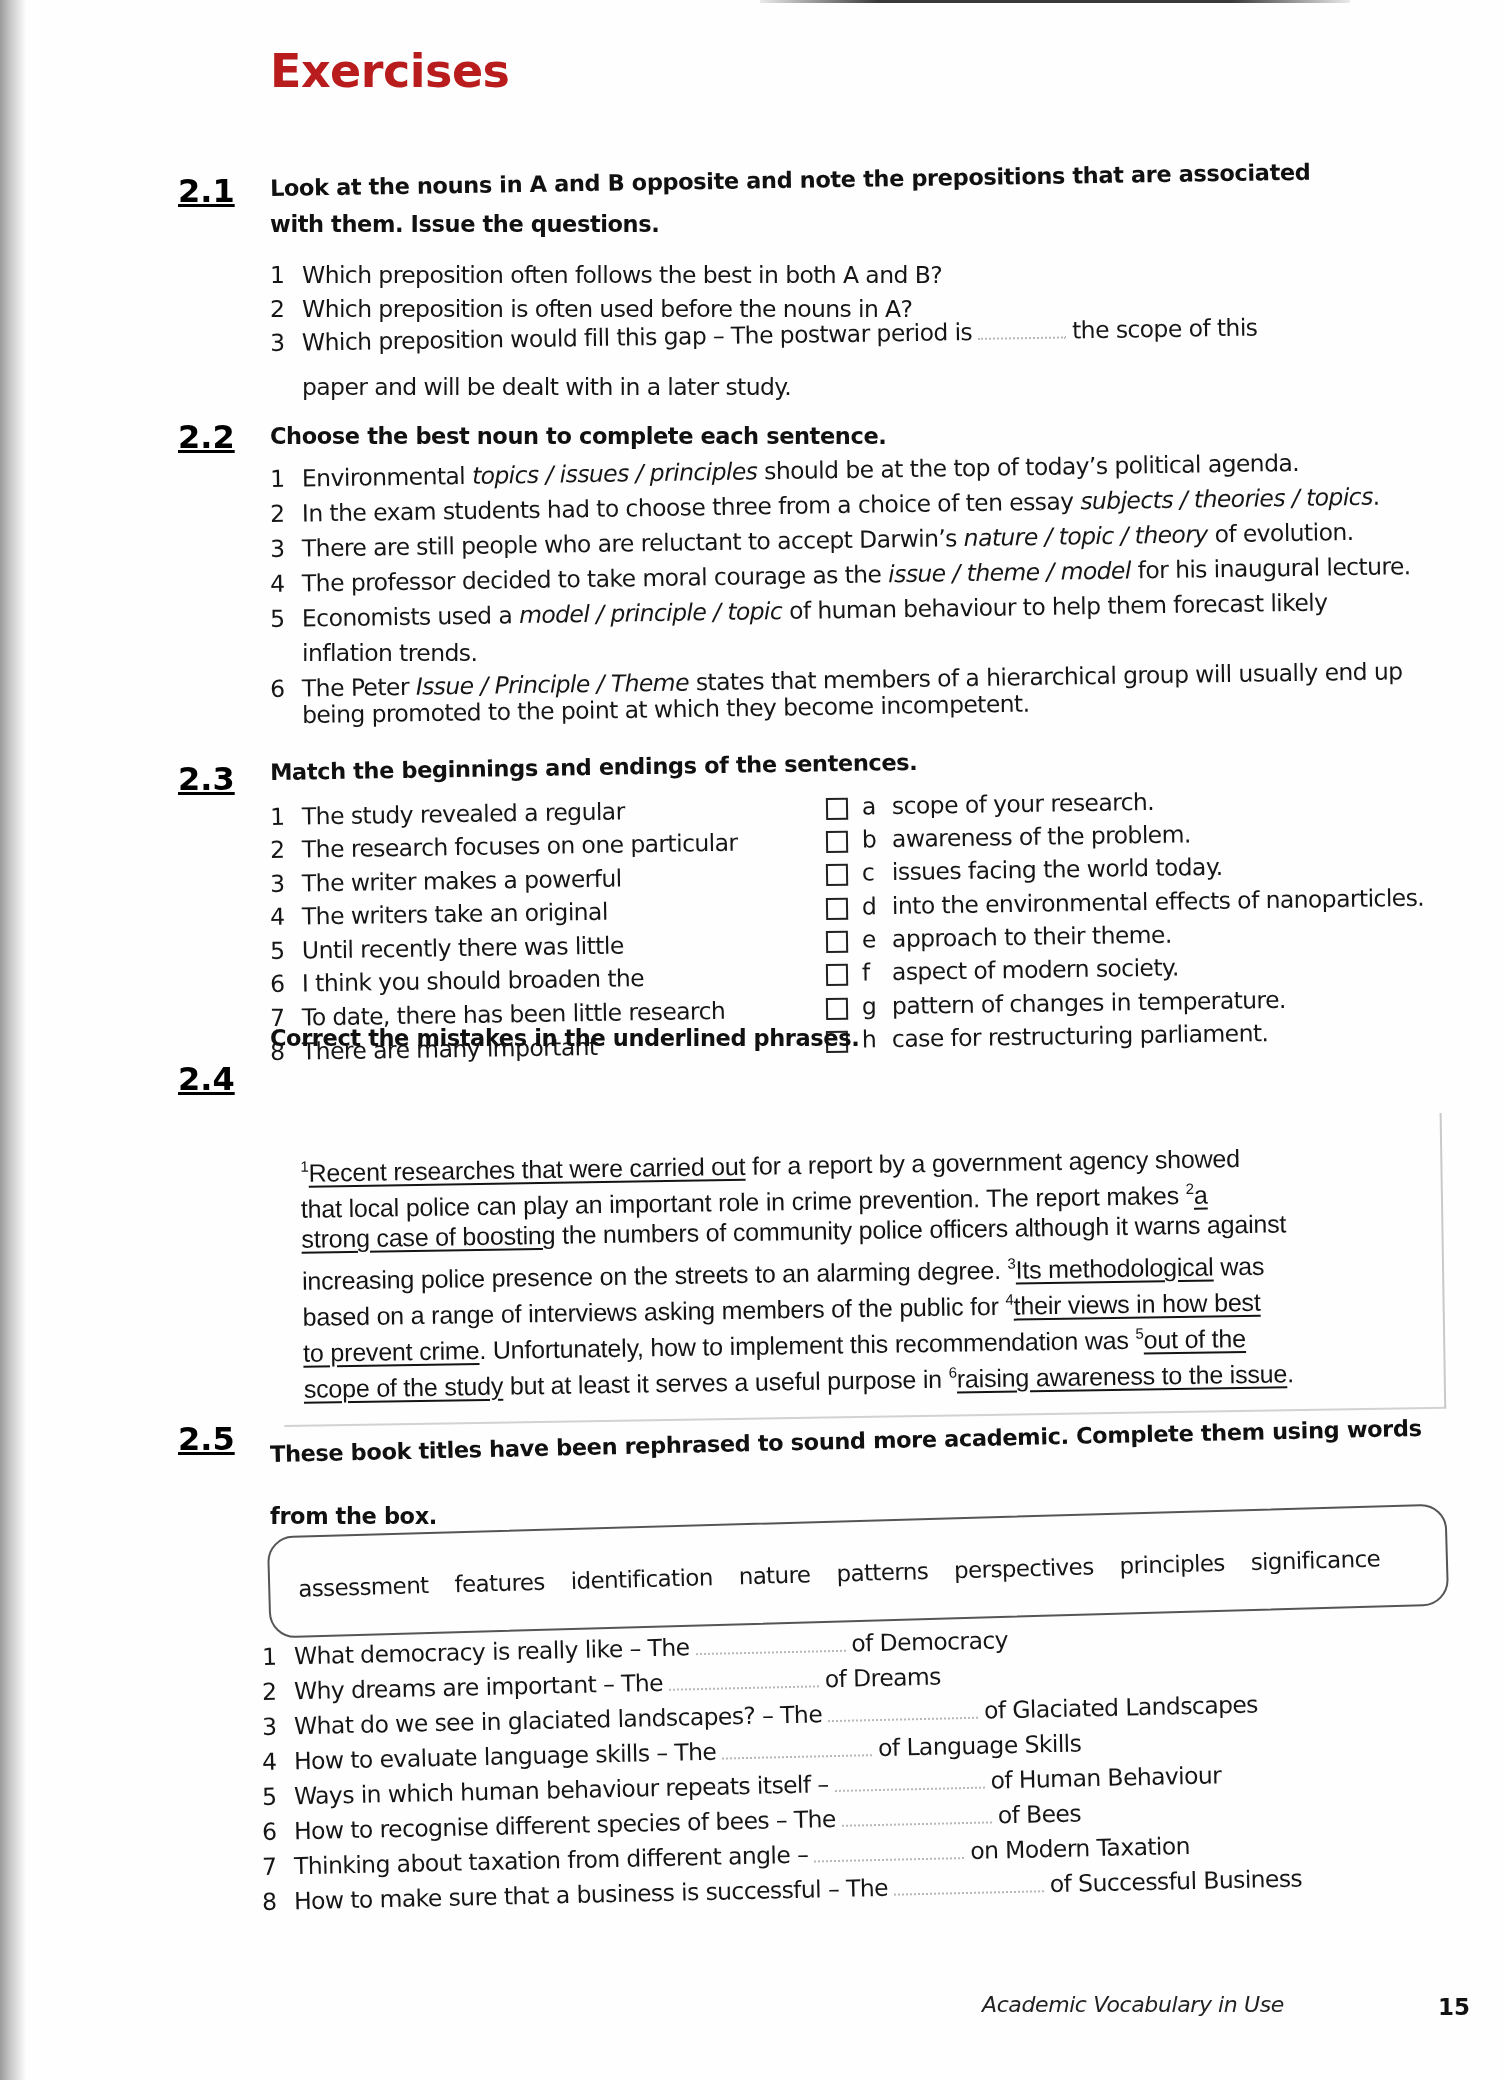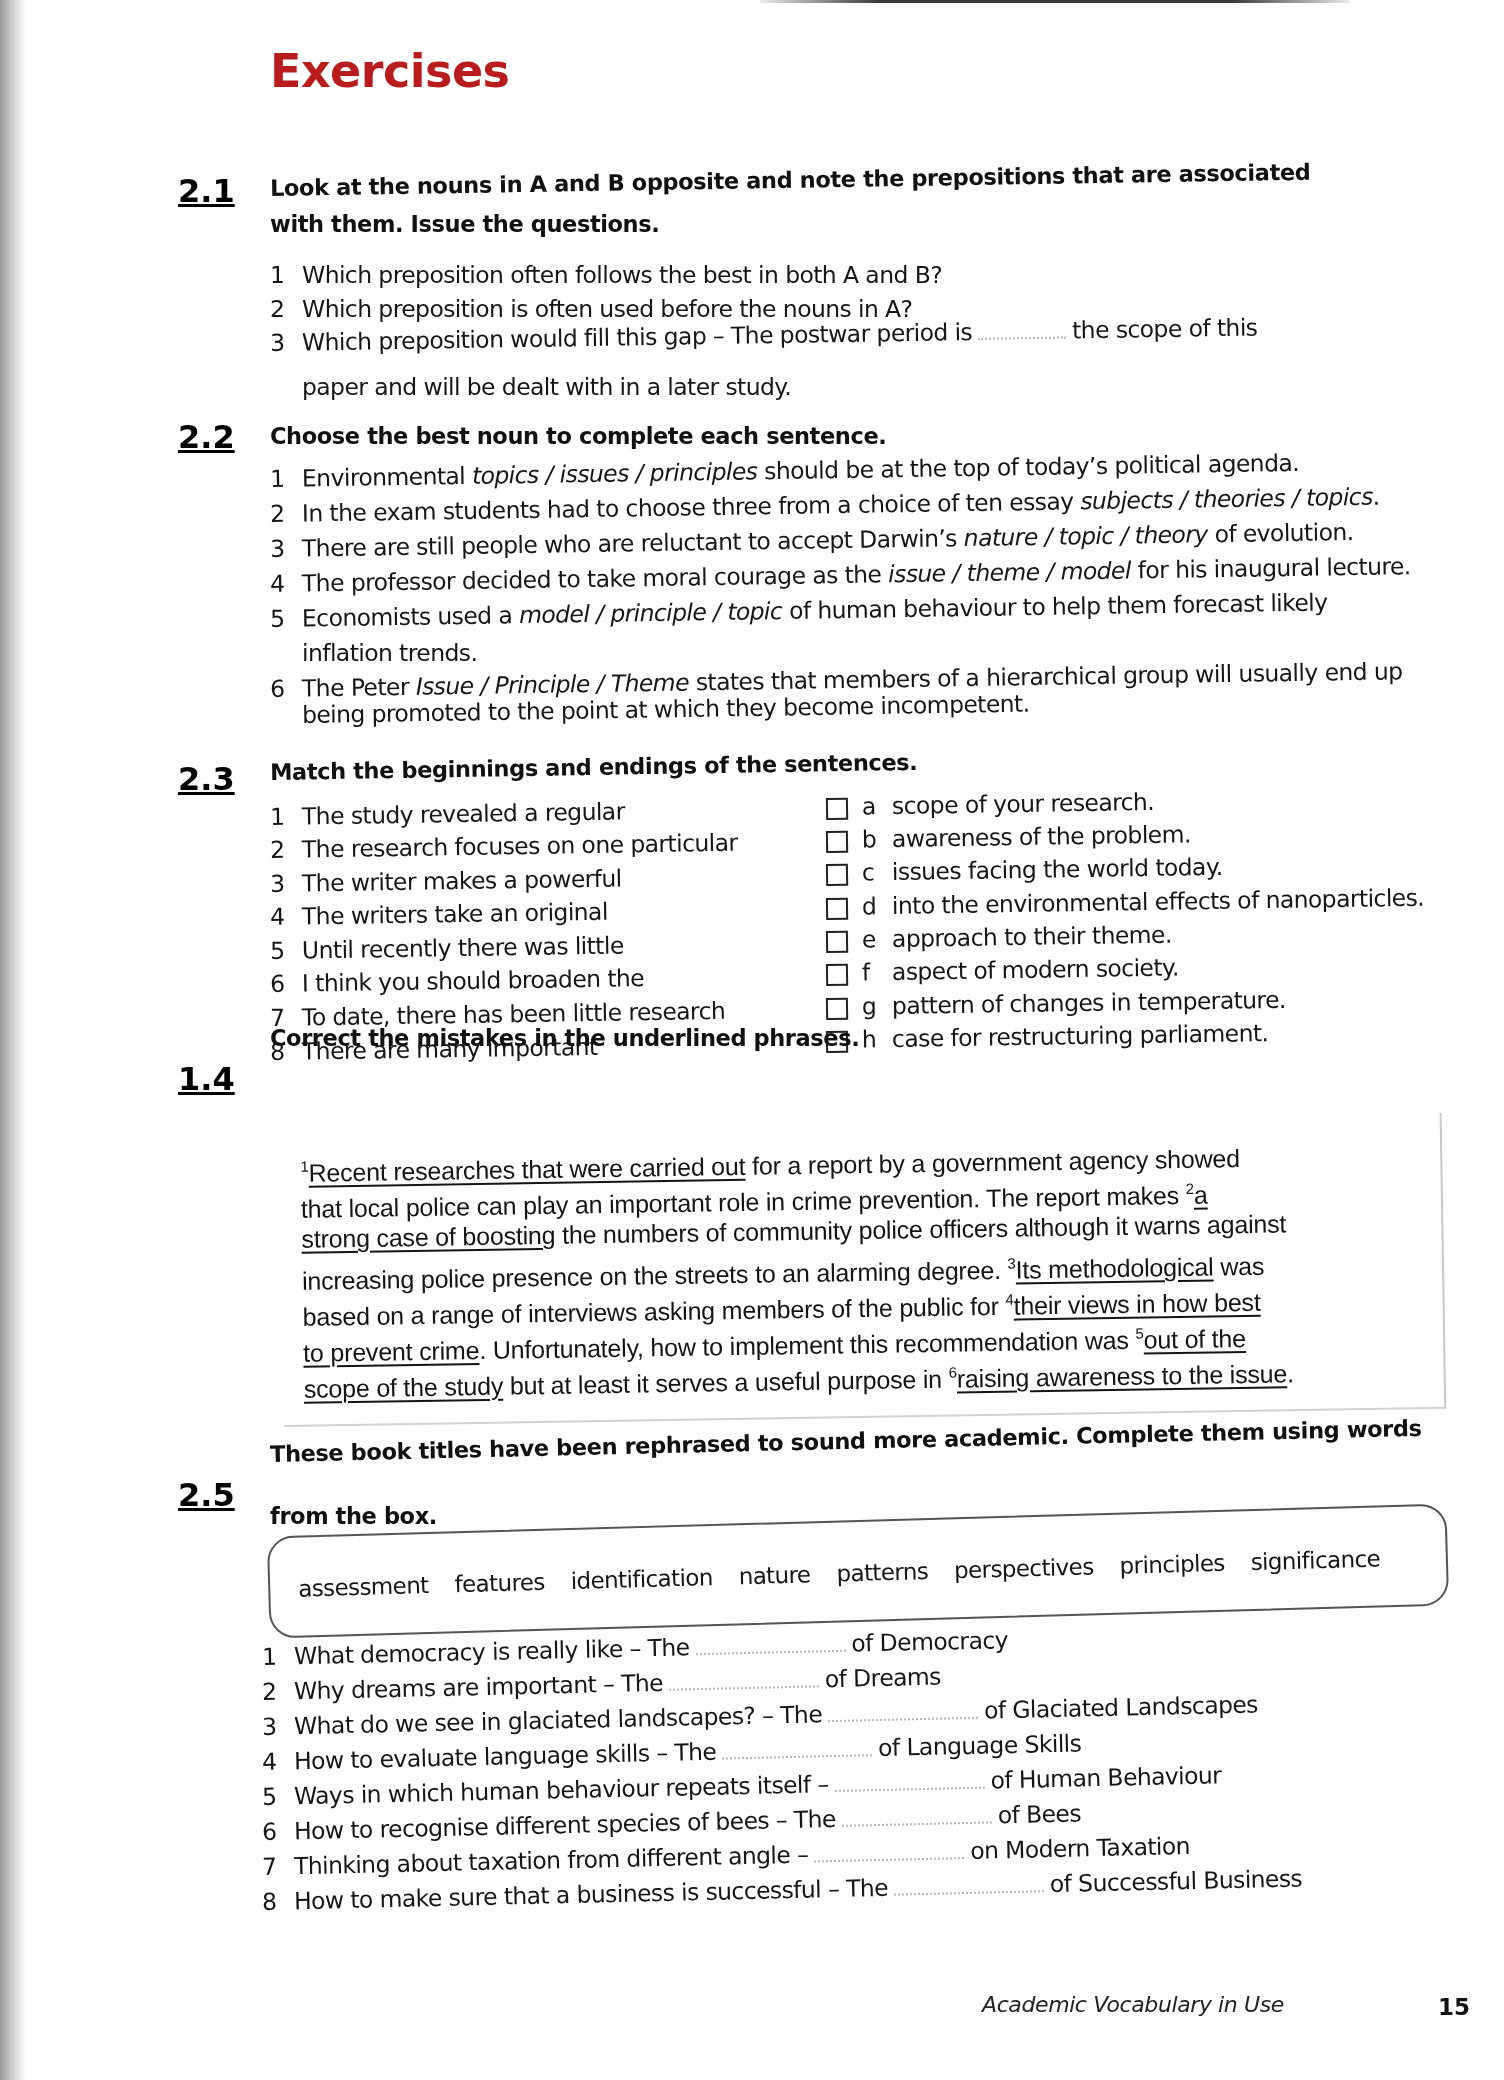--- a/index.html
+++ b/index.html
@@ -157,36 +157,36 @@
   <div class="line match-right tilt-a" style="top:823px"><span class="cb"></span><span class="letter">b</span><span>awareness of the problem.</span></div>
   <div class="line match-right tilt-a" style="top:856px"><span class="cb"></span><span class="letter">c</span><span>issues facing the world today.</span></div>
   <div class="line match-right tilt-a" style="top:890px"><span class="cb"></span><span class="letter">d</span><span>into the environmental effects of nanoparticles.</span></div>
   <div class="line match-right tilt-a" style="top:923px"><span class="cb"></span><span class="letter">e</span><span>approach to their theme.</span></div>
   <div class="line match-right tilt-a" style="top:956px"><span class="cb"></span><span class="letter">f</span><span>aspect of modern society.</span></div>
   <div class="line match-right tilt-a" style="top:990px"><span class="cb"></span><span class="letter">g</span><span>pattern of changes in temperature.</span></div>
   <div class="line match-right tilt-a" style="top:1023px"><span class="cb"></span><span class="letter">h</span><span>case for restructuring parliament.</span></div>
 </section>
 
 <section>
-  <div class="ex-num" style="top:1060px">1.4</div>
+  <div class="ex-num" style="top:1060px">2.4</div>
   <div class="ex-instr" style="top:1052px; transform:translateY(-30px)">Correct the mistakes in the underlined phrases.</div>
 
   <div class="text-box">
     <div class="para-line" style="top:18px"><sup>1</sup><u>Recent researches that were carried out</u><span> for a report by a government agency showed</span></div>
     <div class="para-line" style="top:54px"><span>that local police can play an important role in crime prevention. The report makes </span><sup>2</sup><u>a </u></div>
     <div class="para-line" style="top:90px"><u>strong case of boosting</u><span> the numbers of community police officers although it warns against</span></div>
     <div class="para-line" style="top:126px"><span>increasing police presence on the streets to an alarming degree. </span><sup>3</sup><u>Its methodological</u><span> was</span></div>
     <div class="para-line" style="top:162px"><span>based on a range of interviews asking members of the public for </span><sup>4</sup><u>their views in how best </u></div>
     <div class="para-line" style="top:198px"><u>to prevent crime</u><span>. Unfortunately, how to implement this recommendation was </span><sup>5</sup><u>out of the </u></div>
     <div class="para-line" style="top:234px"><u>scope of the study</u><span> but at least it serves a useful purpose in </span><sup>6</sup><u>raising awareness to the issue</u><span>.</span></div>
   </div>
 </section>
 
 <section>
-  <div class="ex-num" style="top:1476px">2.5</div>
+  <div class="ex-num" style="top:1420px">2.5</div>
   <div class="ex-instr tilt-b" style="top:1438px">These book titles have been rephrased to sound more academic. Complete them using words</div>
   <div class="ex-instr" style="top:1500px">from the box.</div>
 
   <div class="word-box">
     <div class="word-list">
       <span>assessment</span>
       <span>features</span>
       <span>identification</span>
       <span>nature</span>
       <span>patterns</span>

